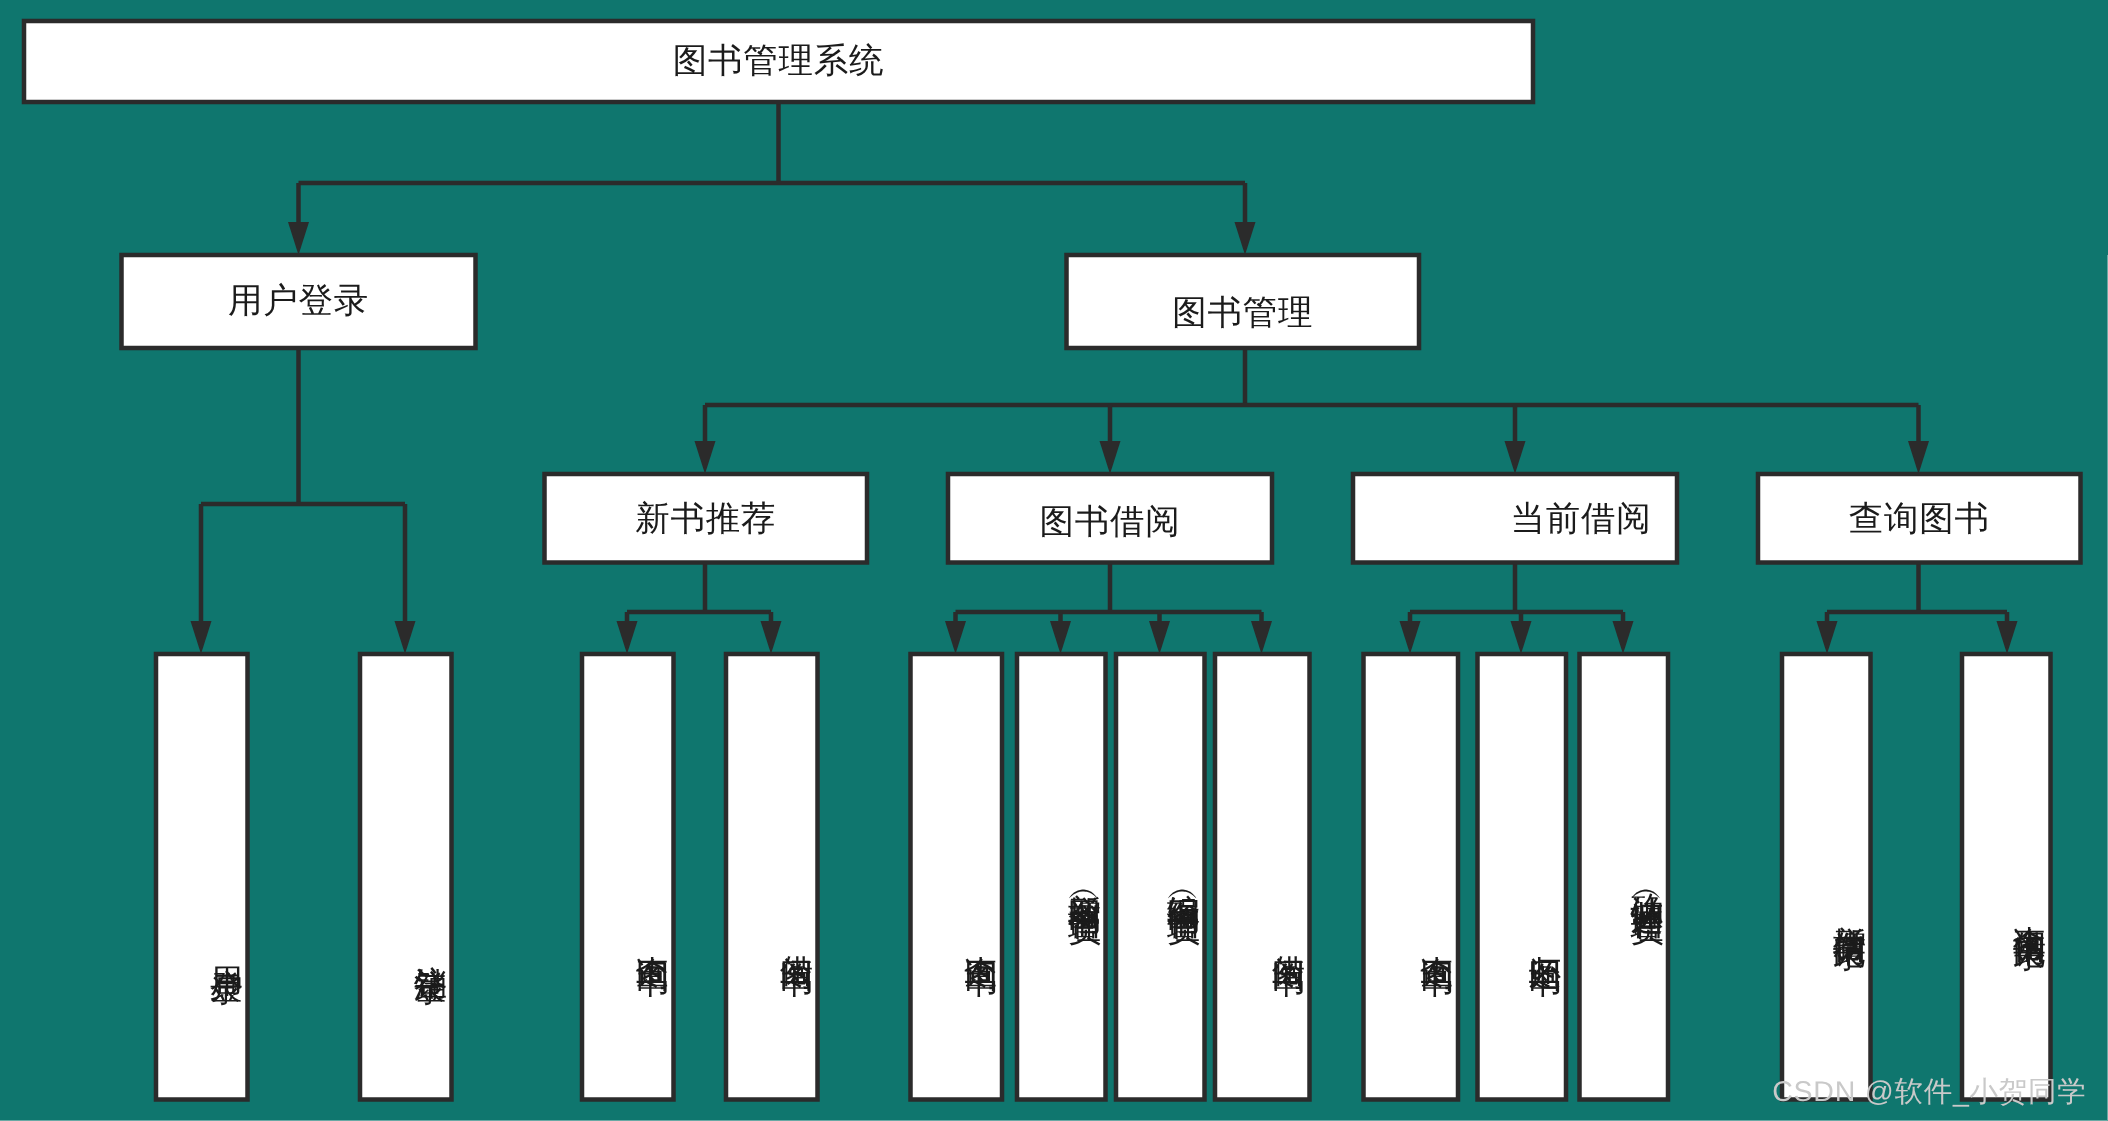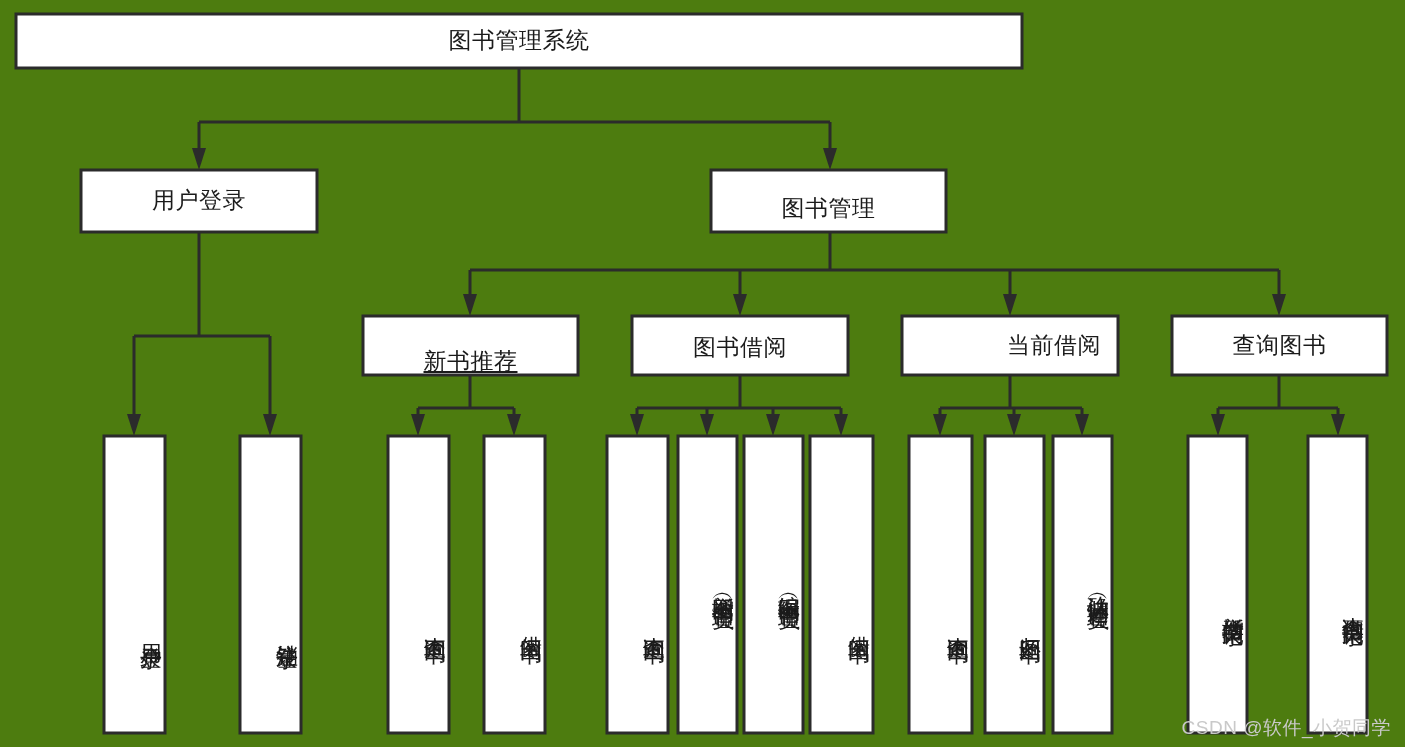--- a/index.html
+++ b/index.html
@@ -10,21 +10,21 @@
   body {
     width: 1405px;
     height: 747px;
     font-family: "Liberation Sans", "DejaVu Sans", sans-serif;
     overflow: hidden;
   }
   #diagram-root {
     position: relative;
     width: 1405px;
     height: 747px;
-    background: #4d7c0f;
+    background: #0f766e;
   }
   svg.diagram-canvas {
     position: absolute;
     left: 0;
     top: 0;
     width: 1405px;
     height: 747px;
   }
   .node-box {
     fill: #ffffff;
@@ -187,21 +187,21 @@
     <rect class="node-box" x="1053" y="436" width="59" height="297"></rect>
     <rect class="node-box" x="1188" y="436" width="59" height="297"></rect>
     <rect class="node-box" x="1308" y="436" width="59" height="297"></rect>
   </svg>
 
   <div class="node-label-h" style="left:16px; top:14px; width:1006px; height:54px;">图书管理系统</div>
 
   <div class="node-label-h" style="left:81px; top:170px; width:236px; height:62px;">用户登录</div>
   <div class="node-label-h" style="left:711px; top:170px; width:235px; height:78px;">图书管理</div>
 
-  <div class="node-label-h" style="left:363px; top:332px; width:215px; height:59px;text-decoration:underline;">新书推荐</div>
+  <div class="node-label-h" style="left:363px; top:316px; width:215px; height:59px;">新书推荐</div>
   <div class="node-label-h" style="left:632px; top:316px; width:216px; height:63px;">图书借阅</div>
   <div class="node-label-h" style="left:902px; top:316px; width:216px; height:59px;margin-left:44px;">当前借阅</div>
   <div class="node-label-h" style="left:1172px; top:316px; width:215px; height:59px;">查询图书</div>
 
   <div class="node-label-v" style="left:104px; top:530px; width:61px; height:200px;">用户登录</div>
   <div class="node-label-v" style="left:240px; top:530px; width:61px; height:200px;">注销登录</div>
   <div class="node-label-v" style="left:388px; top:513px; width:61px; height:220px;">查询图书</div>
   <div class="node-label-v" style="left:484px; top:513px; width:61px; height:220px;">借阅图书</div>
   <div class="node-label-v" style="left:607px; top:513px; width:61px; height:220px;">查询图书</div>
   <div class="node-label-v" style="left:678px; top:444px; width:59px; height:285px;">新增图书（管理员）</div>

